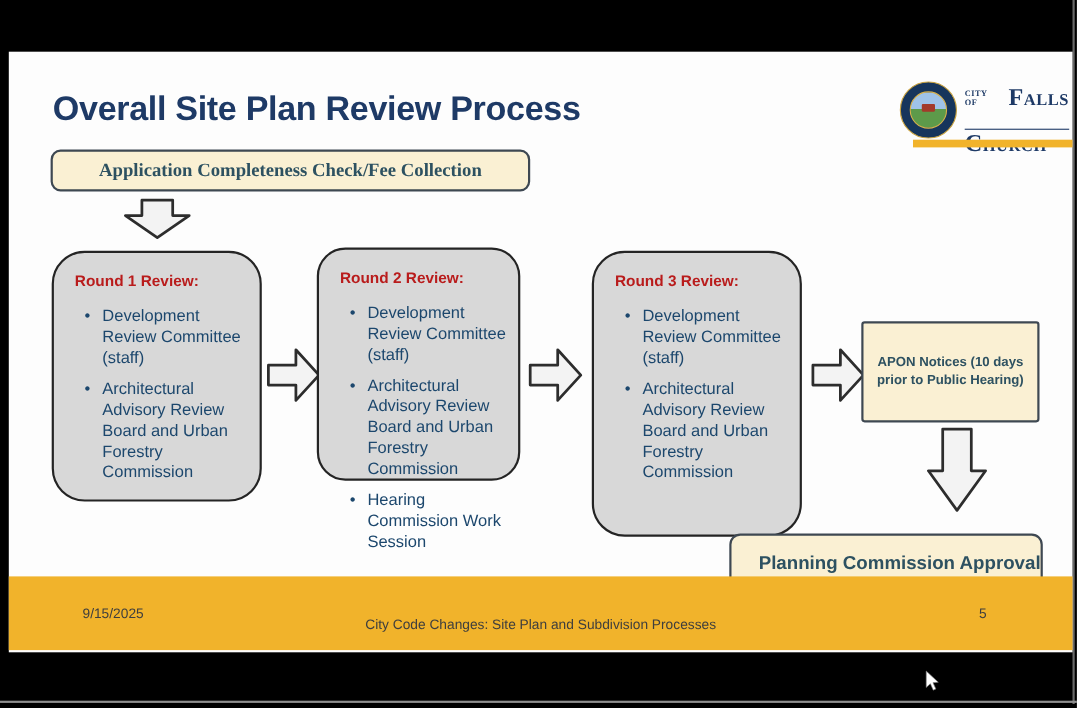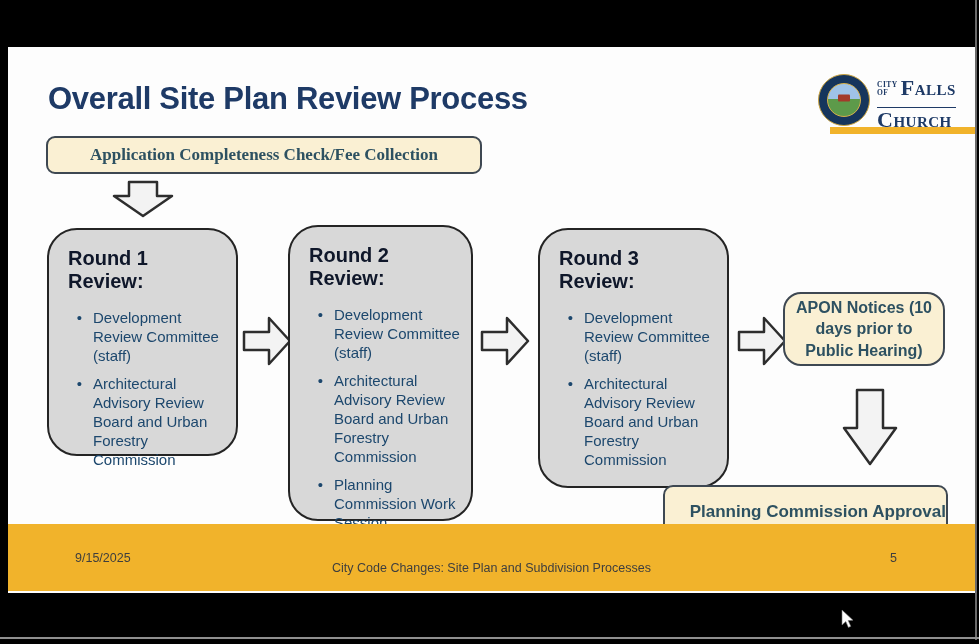--- a/index.html
+++ b/index.html
@@ -24,45 +24,45 @@
   
   .logo { position:absolute; left:810px; top:27px; display:flex; align-items:flex-start; gap:7px; }
   .seal { width:50px; height:50px; border-radius:50%; background:#16355c; border:1px solid #c9a23f; position:relative; flex:0 0 auto; }
   .seal-inner {
     position:absolute; inset:8px; border-radius:50%;
     border:1.5px solid #d8b14a;
     background:linear-gradient(to bottom, #9fc3e8 0 46%, #5d9a4a 46% 100%);
   }
   .seal-house { position:absolute; left:50%; top:46%; width:12px; height:7px; transform:translate(-50%,-50%); background:#a33a2a; border-radius:1px; }
   .logo-text { color:#1e3a66; font-family:"Liberation Serif", serif; line-height:1; padding-top:3px; }
-  .logo-row1 { display:flex; align-items:flex-end; gap:3px; border-bottom:1.5px solid #1e3a66; padding-bottom:8px; }
+  .logo-row1 { display:flex; align-items:flex-end; gap:19px; border-bottom:1.5px solid #1e3a66; padding-bottom:18px; }
   .logo-cityof { display:flex; flex-direction:column; font-size:7.5px; font-weight:700; letter-spacing:0.5px; line-height:1.05; text-transform:uppercase; padding-bottom:2px; }
   .logo-name { font-size:22px; font-weight:600; font-variant:small-caps; letter-spacing:0.5px; }
   .logo-row2 { margin-top:1px; }
   .logo-rule { position:absolute; left:822px; top:80px; width:145px; height:7px; background:#f1b32b; }
 
   
   .cream-box {
     position:absolute; background:#faf0d3; border:2.5px solid #3e4852;
     box-sizing:border-box; display:flex; align-items:center; justify-content:center;
     color:#2d5161; font-weight:600; text-align:center;
   }
   .app-box   { left:38px;  top:89px;  width:436px; height:38px; border-radius:9px;  font-size:17px;font-family:Liberation Serif, serif; }
-  .apon-box  { left:775px; top:245px; width:162px; height:74px; border-radius:18px; font-size:16px; line-height:1.33; padding:4px 6px; }
+  .apon-box  { left:775px; top:245px; width:162px; height:92px; border-radius:3px; font-size:12px; line-height:1.33; padding:4px 6px; }
   .approval-box { left:655px; top:438px; width:285px; height:54px; border-radius:10px; font-size:17px;justify-content:flex-end; }
 
   
   .round-box {
     position:absolute; background:#d8d8d8; border:2.5px solid #242424; border-radius:30px;
     box-sizing:border-box; padding:17px 10px 10px 17px; color:#1c476d;
   }
   .box-r1 { left:39px;  top:181px; width:191px; height:228px; }
-  .box-r2 { left:280px; top:178px; width:185px; height:296px; }
+  .box-r2 { left:280px; top:178px; width:185px; height:212px;border-radius:26px; }
   .box-r3 { left:530px; top:181px; width:191px; height:260px; }
-  .round-header { font-size:20px; font-weight:700; color:#0f172a; margin:0 0 15px 2px; }
+  .round-header { font-size:14px; font-weight:700; color:#b91c1c; margin:0 0 15px 2px; }
   .round-list { list-style:none; margin:0; padding:0; }
   .round-list li { display:grid; grid-template-columns:27px 1fr; font-size:15px; line-height:1.27; margin-bottom:9px; }
   .round-list li .bullet { text-align:center; }
 
   
   .flow-arrow { position:absolute; }
   .flow-arrow polygon { fill:#f3f3f3; stroke:#2d2d2d; stroke-width:2.5; stroke-linejoin:round; }
   .arr-down-1 { left:102px; top:133px; }
   .arr-right-1 { left:234px; top:268px; }
   .arr-right-2 { left:472px; top:268px; }
@@ -141,21 +141,21 @@
       <li>
         <span class="bullet">•</span>
         <span>Development Review Committee (staff)</span>
       </li>
       <li>
         <span class="bullet">•</span>
         <span>Architectural Advisory Review Board and Urban Forestry Commission</span>
       </li>
       <li>
         <span class="bullet">•</span>
-        <span>Planning Commission Work Session</span>
+        <span>Hearing Commission Work Session</span>
       </li>
     </ul>
   </div>
 
   <svg class="flow-arrow arr-right-2" width="50" height="52" viewBox="0 0 50 52">
     <polygon points="2,17 27,17 27,3 48,26 27,49 27,35 2,35"></polygon>
   </svg>
 
   <div class="round-box box-r3">
     <div class="round-header">Round 3 Review:</div>

